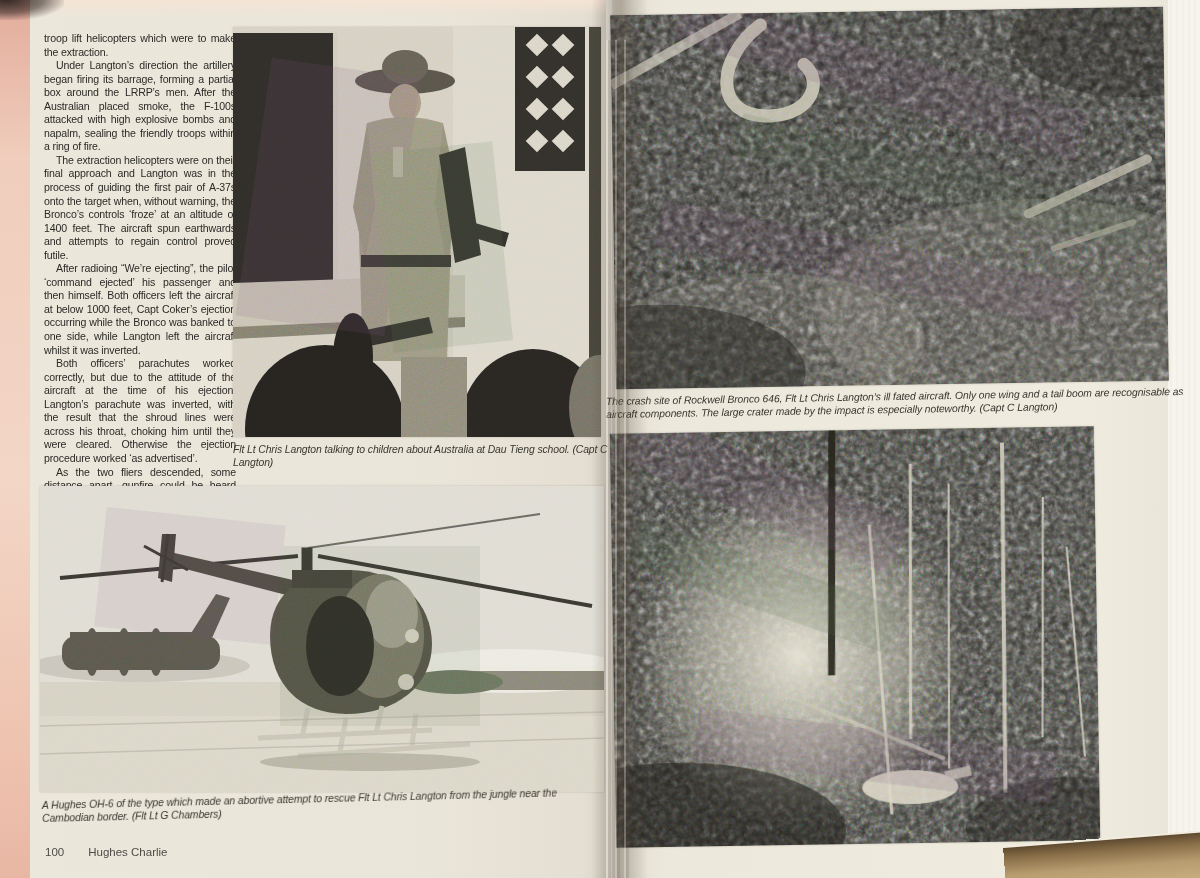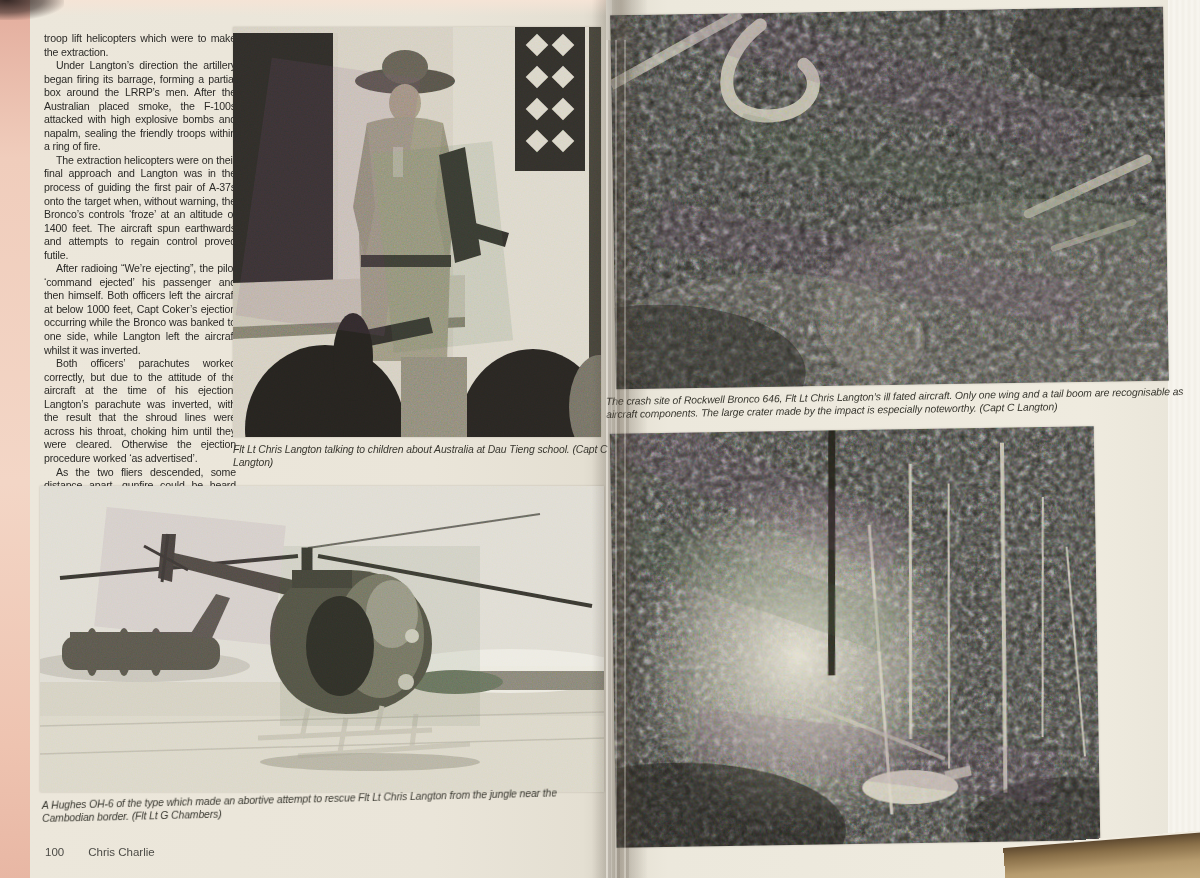--- a/index.html
+++ b/index.html
@@ -305,16 +305,16 @@
     </svg>
   </div>
 
   <div class="gutter"></div>
   <div class="gutter-lines"></div>
 
   <div class="cover-bottom-right"></div>
 
   <div class="footer">
     <span class="pg">100</span>
-    <span>Chris Charlie</span>
+    <span>Hughes Charlie</span>
   </div>
 
 </div>
 
 </body></html>

